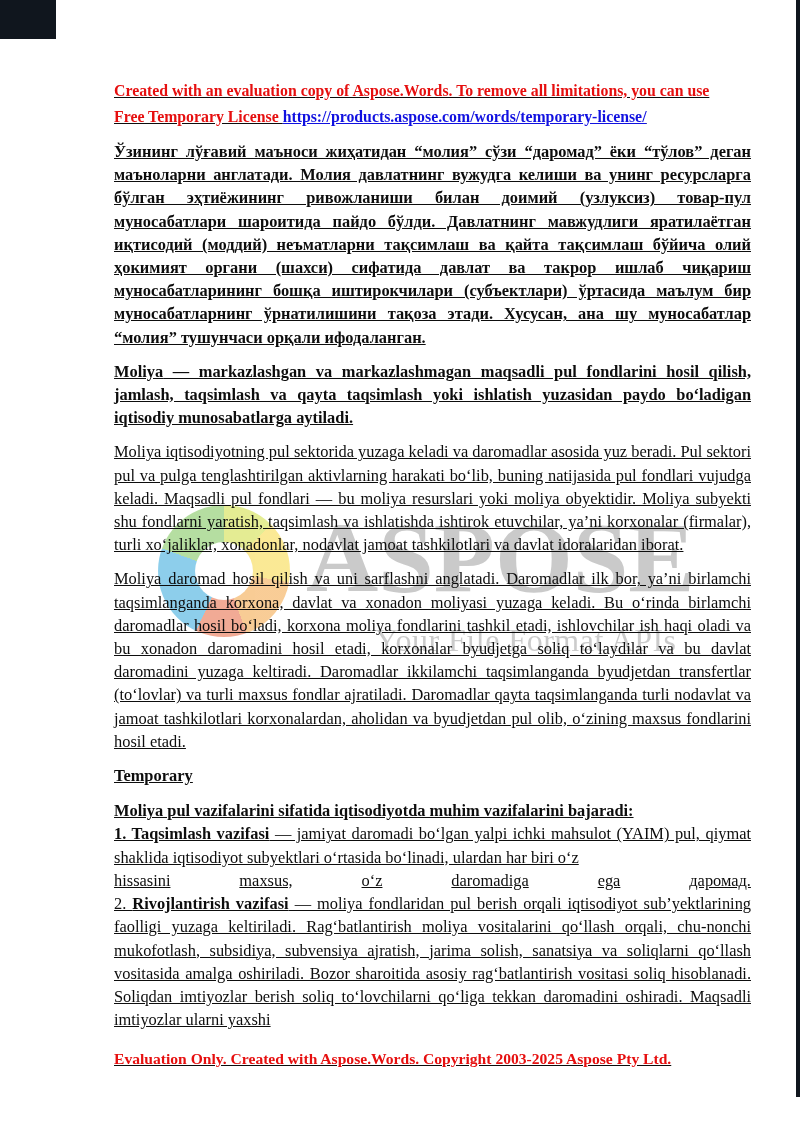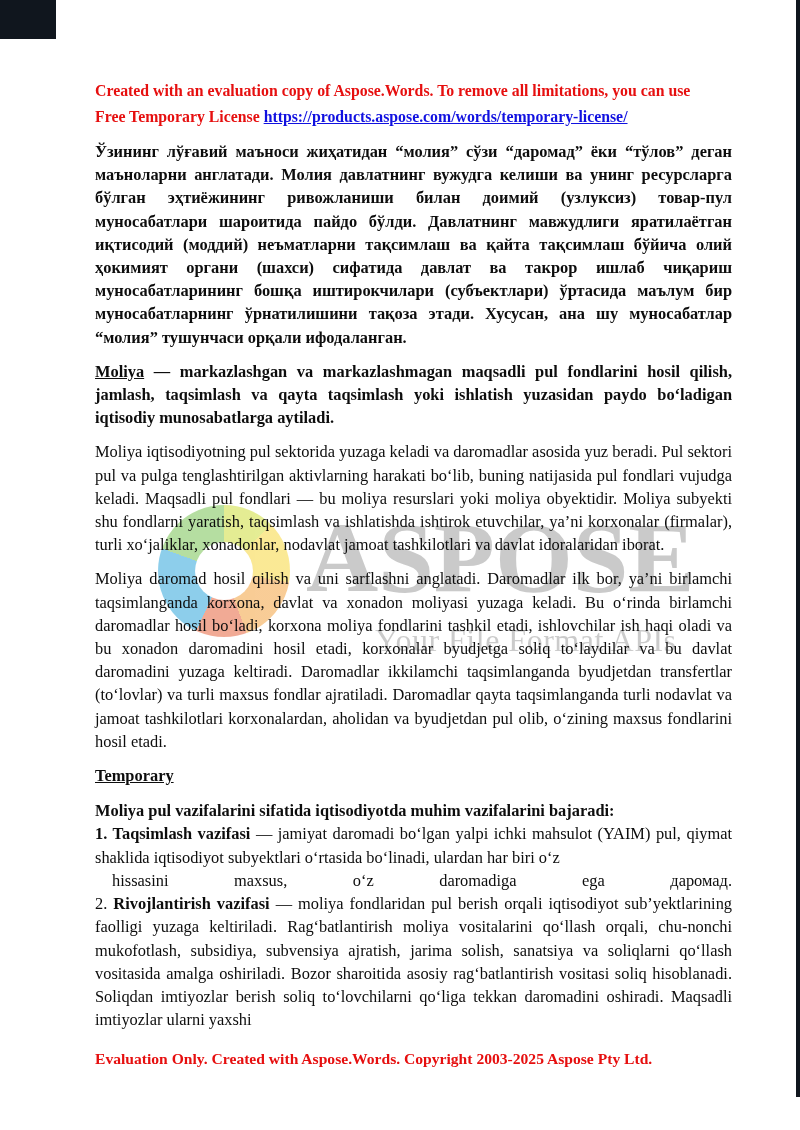--- a/index.html
+++ b/index.html
@@ -6,24 +6,25 @@
   body {
     width: 800px; height: 1130px;
     background: #ffffff;
     position: relative;
     overflow: hidden;
     font-family: "Liberation Serif", "DejaVu Serif", serif;
     color: var(--text_black, #0d0d0d);
   }
   .content {
     position: absolute;
-    left: 95px; top: 78px; width: 637px;
+    left: 114px; top: 78px; width: 637px;
     z-index: 1;
     font-size: 16.4px;
     line-height: 23.2px;
+    text-decoration: underline;
   }
   .eval-header {
     font-weight: bold;
     font-size: 15.8px;
     line-height: 25.5px;
     margin-bottom: 11px;
   }
   .red { color: var(--evaluation_red, #e60f0f); }
   .link {
     color: var(--link_blue, #0f0fe6);
@@ -37,21 +38,20 @@
   .term { text-decoration: underline; }
   .heading {
     font-weight: bold;
     text-decoration: underline;
     margin: 8px 0 12px 0;
   }
   .p5 { margin: 0 0 7px 0; }
   .spread {
     display: flex;
     justify-content: space-between;
-    margin-left: 17px;
   }
   .footer {
     color: var(--evaluation_red, #e60f0f);
     font-weight: bold;
     font-size: 15.6px;
     margin-top: 16px;
   }
   
   .watermark {
     position: absolute;

